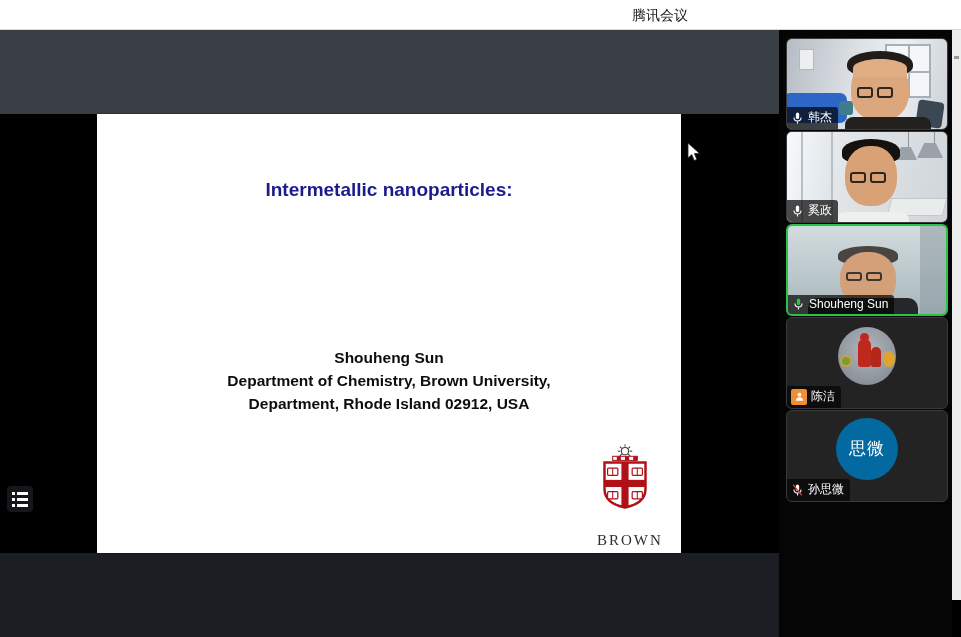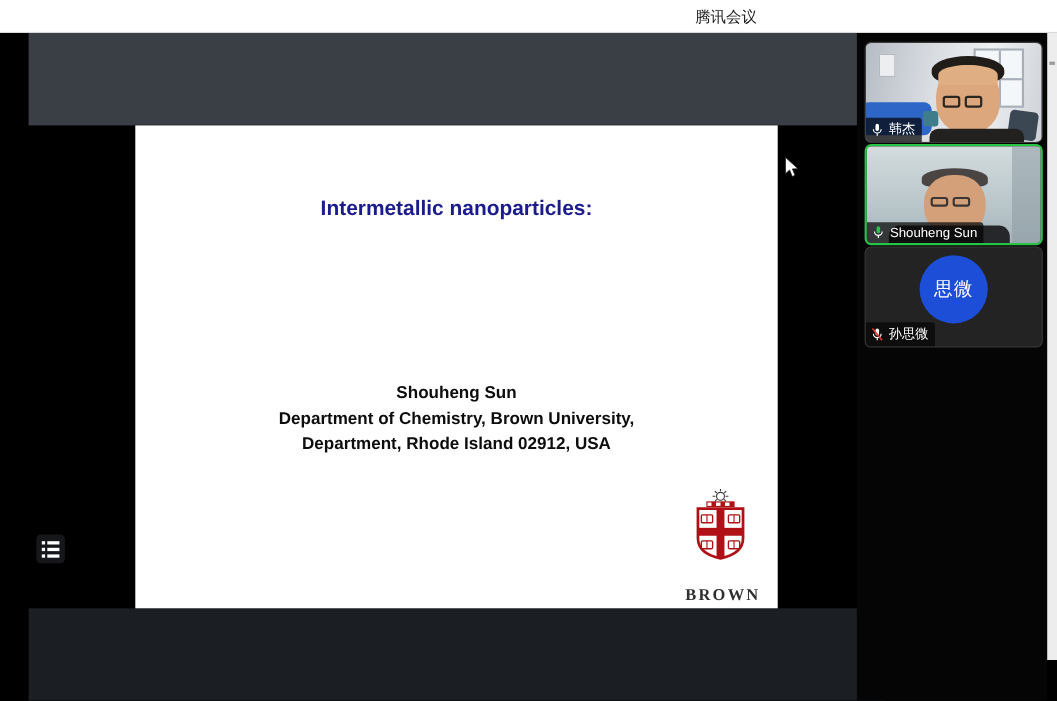--- a/index.html
+++ b/index.html
@@ -9,32 +9,32 @@
     font-family:"Liberation Sans", sans-serif;
   }
 
   
   .topbar { position:absolute; left:0; top:0; width:961px; height:30px;
     background:#ffffff; border-bottom:1px solid #d9d9d9; }
   .topbar .title { position:absolute; left:660px; top:7px; transform:translateX(-50%);
     font-size:14px; color:#1a1a1a; }
 
   
-  .share-area { position:absolute; left:0; top:30px; width:779px; height:607px; background:#000;margin-left:26px; }
+  .share-area { position:absolute; left:0; top:30px; width:779px; height:607px; background:#000; }
   .app-strip { position:absolute; left:0; top:0; width:779px; height:84px; background:#3a3e45; }
   .lower-strip { position:absolute; left:0; top:523px; width:779px; height:84px; background:#1b1e22; }
 
   
   .slide { position:absolute; left:97px; top:84px; width:584px; height:439px; background:#fff;
     box-shadow:0 0 2px rgba(0,0,0,.5); }
   .slide-title { position:absolute; left:0; top:62px; width:584px; text-align:center;
     color:#1b1b8e; font-weight:bold; font-size:19px; line-height:27px; }
   .slide-author { position:absolute; left:0; top:232px; width:584px; text-align:center;
     color:#0d0d0d; font-weight:bold; font-size:15.5px; line-height:23px; }
-  .brown-logo { position:absolute; left:500px; top:330px; width:64px; text-align:center;font-weight:bold; }
+  .brown-logo { position:absolute; left:500px; top:330px; width:64px; text-align:left; }
   .brown-logo .wordmark { margin-top:2px; font-family:"Liberation Serif", serif;
     font-size:15px; letter-spacing:2px; color:#2e2e2e; }
 
   
   .list-icon { position:absolute; left:7px; top:456px; width:26px; height:26px;
     background:#15171b; border-radius:4px; display:flex; flex-direction:column;
     justify-content:center; gap:3px; padding-left:5px; }
   .list-icon .row { display:flex; align-items:center; gap:2px; }
   .list-icon .dot { width:3px; height:3px; background:#fff; }
   .list-icon .bar { width:11px; height:3px; background:#fff; }
@@ -125,21 +125,21 @@
   .av-photo .fig1 { position:absolute; left:20px; top:12px; width:13px; height:28px;
     background:#c0281e; border-radius:6px 6px 3px 3px; }
   .av-photo .fig1:before { content:""; position:absolute; left:2px; top:-6px; width:9px; height:9px;
     border-radius:50%; background:#c0281e; }
   .av-photo .fig2 { position:absolute; left:33px; top:20px; width:10px; height:20px;
     background:#b2261c; border-radius:5px 5px 2px 2px; }
   .av-photo .blobL { position:absolute; left:2px; top:28px; width:12px; height:12px;
     border-radius:50%; background:#7d9a3c; border:2px solid #caa43a; }
   .av-photo .blobR { position:absolute; right:1px; top:24px; width:12px; height:16px;
     border-radius:50%; background:#e0a32c; }
-  .av-blue { width:62px; height:62px; background:#1d4ed8; }
+  .av-blue { width:62px; height:62px; background:#0369a1; }
   .av-blue span { color:#fff; font-size:17px; letter-spacing:1px; }
   .av-plant { width:62px; height:62px;
     background:linear-gradient(180deg,#9cc9ec 0%,#c2e0f4 55%,#dceef8 100%); position:relative; }
   .leafpair { position:absolute; left:20px; top:6px; }
   .leafpair i { position:absolute; width:9px; height:22px; background:#6cab52; border-radius:9px 9px 2px 9px; }
   .leafpair i:first-child { transform:rotate(-18deg); left:0; }
   .leafpair i:last-child { transform:rotate(16deg) scaleX(-1); left:12px; }
   .heart { position:absolute; left:21px; top:26px; width:20px; height:18px; }
   .heart:before,.heart:after { content:""; position:absolute; left:10px; top:0;
     width:10px; height:16px; background:#4f9e43; border-radius:10px 10px 0 0;
@@ -264,20 +264,45 @@
       <div class="name-tag">
         <svg width="13" height="14" viewBox="0 0 24 24">
           <rect x="9" y="2" width="6" height="12" rx="3" fill="#fff"></rect>
           <path d="M5.5 11a6.5 6.5 0 0 0 13 0" stroke="#fff" stroke-width="2" fill="none"></path>
           <line x1="12" y1="18" x2="12" y2="22" stroke="#fff" stroke-width="2"></line>
         </svg>
         <span class="nm">韩杰</span>
       </div>
     </div>
 
+    <div class="tile">
+      <div class="scene2">
+        <div class="win"></div>
+        <div class="cord" style="right:38px;"></div>
+          <div class="cord" style="right:12px;height:12px;"></div>
+        <div class="lamp" style="right:30px; top:15px;"></div>
+        <div class="lamp" style="right:4px; top:11px; width:26px; height:15px;"></div>
+        <div class="desk"></div>
+        <div class="hair"></div>
+          <div class="head"></div>
+        <div class="glasses">
+            <i></i>
+            <i></i>
+          </div>
+          <div class="body"></div>
+      </div>
+      <div class="name-tag">
+        <svg width="13" height="14" viewBox="0 0 24 24">
+          <rect x="9" y="2" width="6" height="12" rx="3" fill="#fff"></rect>
+          <path d="M5.5 11a6.5 6.5 0 0 0 13 0" stroke="#fff" stroke-width="2" fill="none"></path>
+          <line x1="12" y1="18" x2="12" y2="22" stroke="#fff" stroke-width="2"></line>
+        </svg>
+        <span class="nm">奚政</span>
+      </div>
+    </div>
 
     <div class="tile speaking">
       <div class="scene3">
         <div class="wall"></div>
         <div class="hair"></div>
           <div class="head"></div>
         <div class="glasses">
             <i></i>
             <i></i>
           </div>
@@ -286,20 +311,37 @@
       <div class="name-tag">
         <svg width="13" height="14" viewBox="0 0 24 24">
           <rect x="9" y="2" width="6" height="12" rx="3" fill="#2bc14c"></rect>
           <path d="M5.5 11a6.5 6.5 0 0 0 13 0" stroke="#fff" stroke-width="2" fill="none"></path>
           <line x1="12" y1="18" x2="12" y2="22" stroke="#fff" stroke-width="2"></line>
         </svg>
         <span class="nm">Shouheng Sun</span>
       </div>
     </div>
 
+    <div class="tile">
+      <div class="avatar-center av-photo">
+        <div class="fig1"></div>
+          <div class="fig2"></div>
+          <div class="blobL"></div>
+          <div class="blobR"></div>
+      </div>
+      <div class="name-tag">
+        <span class="badge">
+          <svg width="11" height="11" viewBox="0 0 24 24">
+            <circle cx="12" cy="8" r="4.2" fill="#fff"></circle>
+            <path d="M4 21c0-4.8 3.6-7.5 8-7.5s8 2.7 8 7.5z" fill="#fff"></path>
+          </svg>
+        </span>
+        <span class="nm">陈洁</span>
+      </div>
+    </div>
 
     <div class="tile">
       <div class="avatar-center av-blue">
         <span>思微</span>
       </div>
       <div class="name-tag">
         <svg width="13" height="14" viewBox="0 0 24 24">
           <rect x="9" y="2" width="6" height="12" rx="3" fill="#fff"></rect>
           <path d="M5.5 11a6.5 6.5 0 0 0 13 0" stroke="#fff" stroke-width="2" fill="none"></path>
           <line x1="12" y1="18" x2="12" y2="22" stroke="#fff" stroke-width="2"></line>

